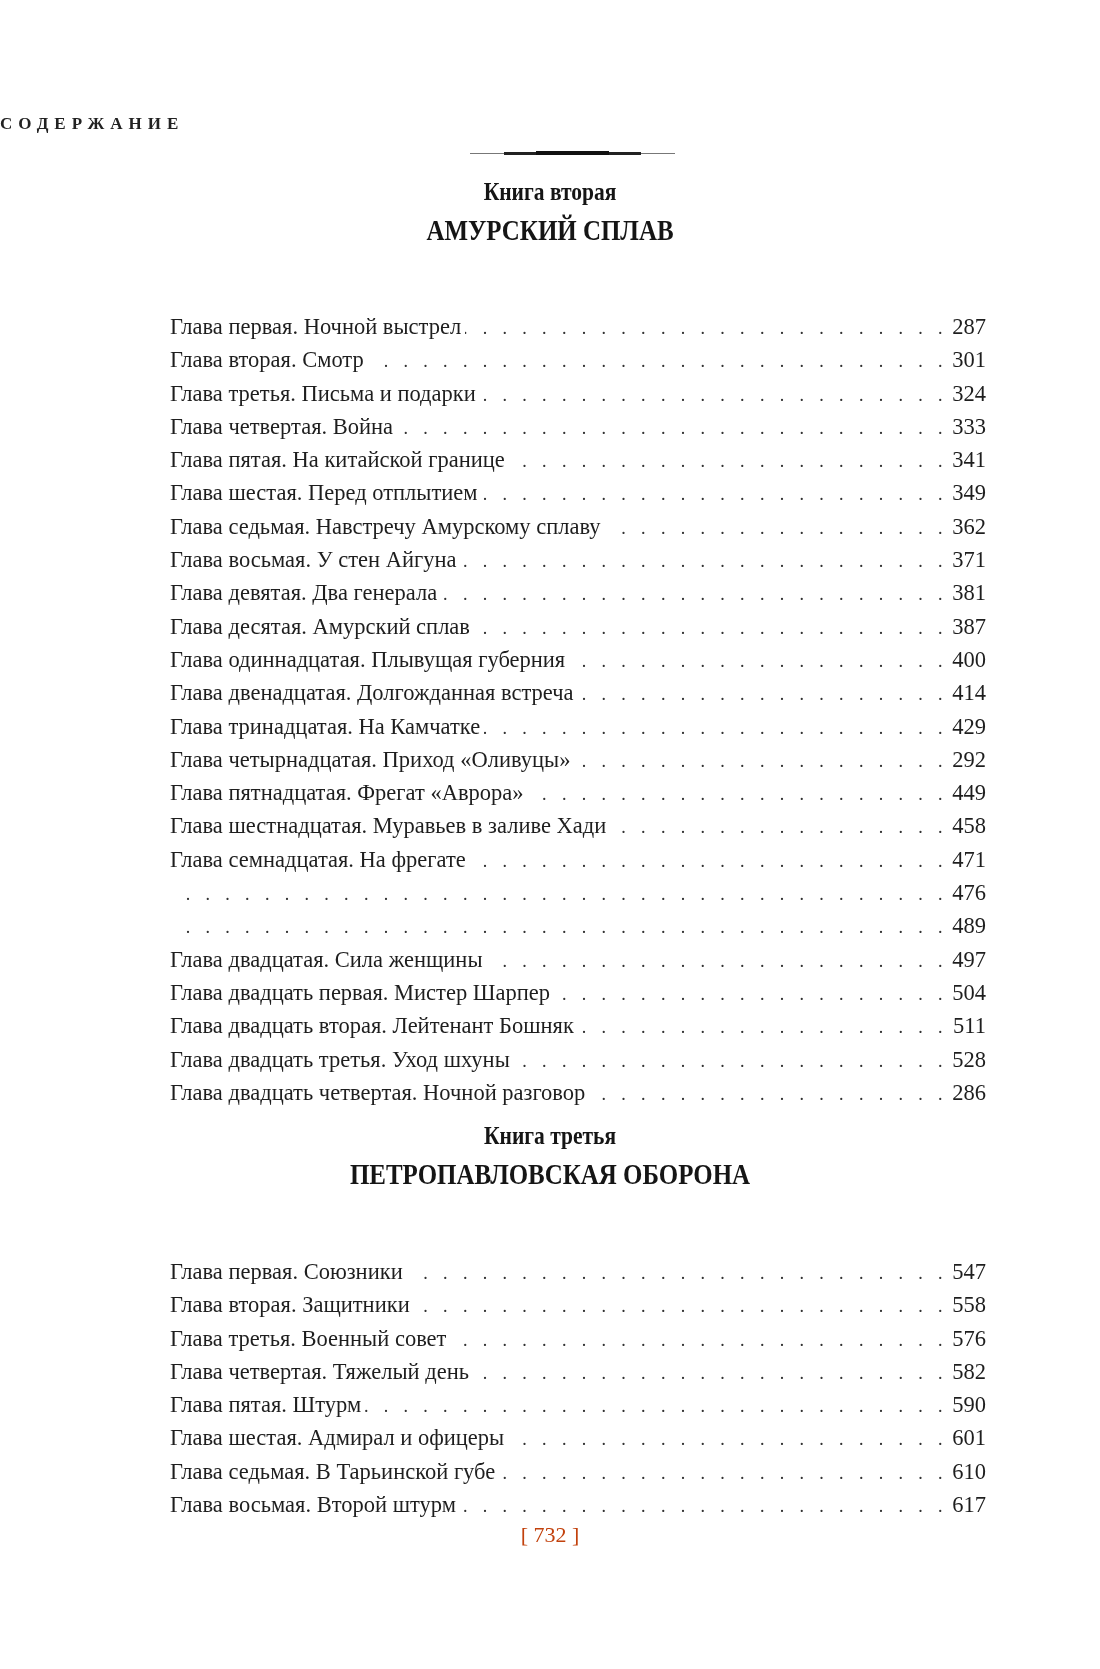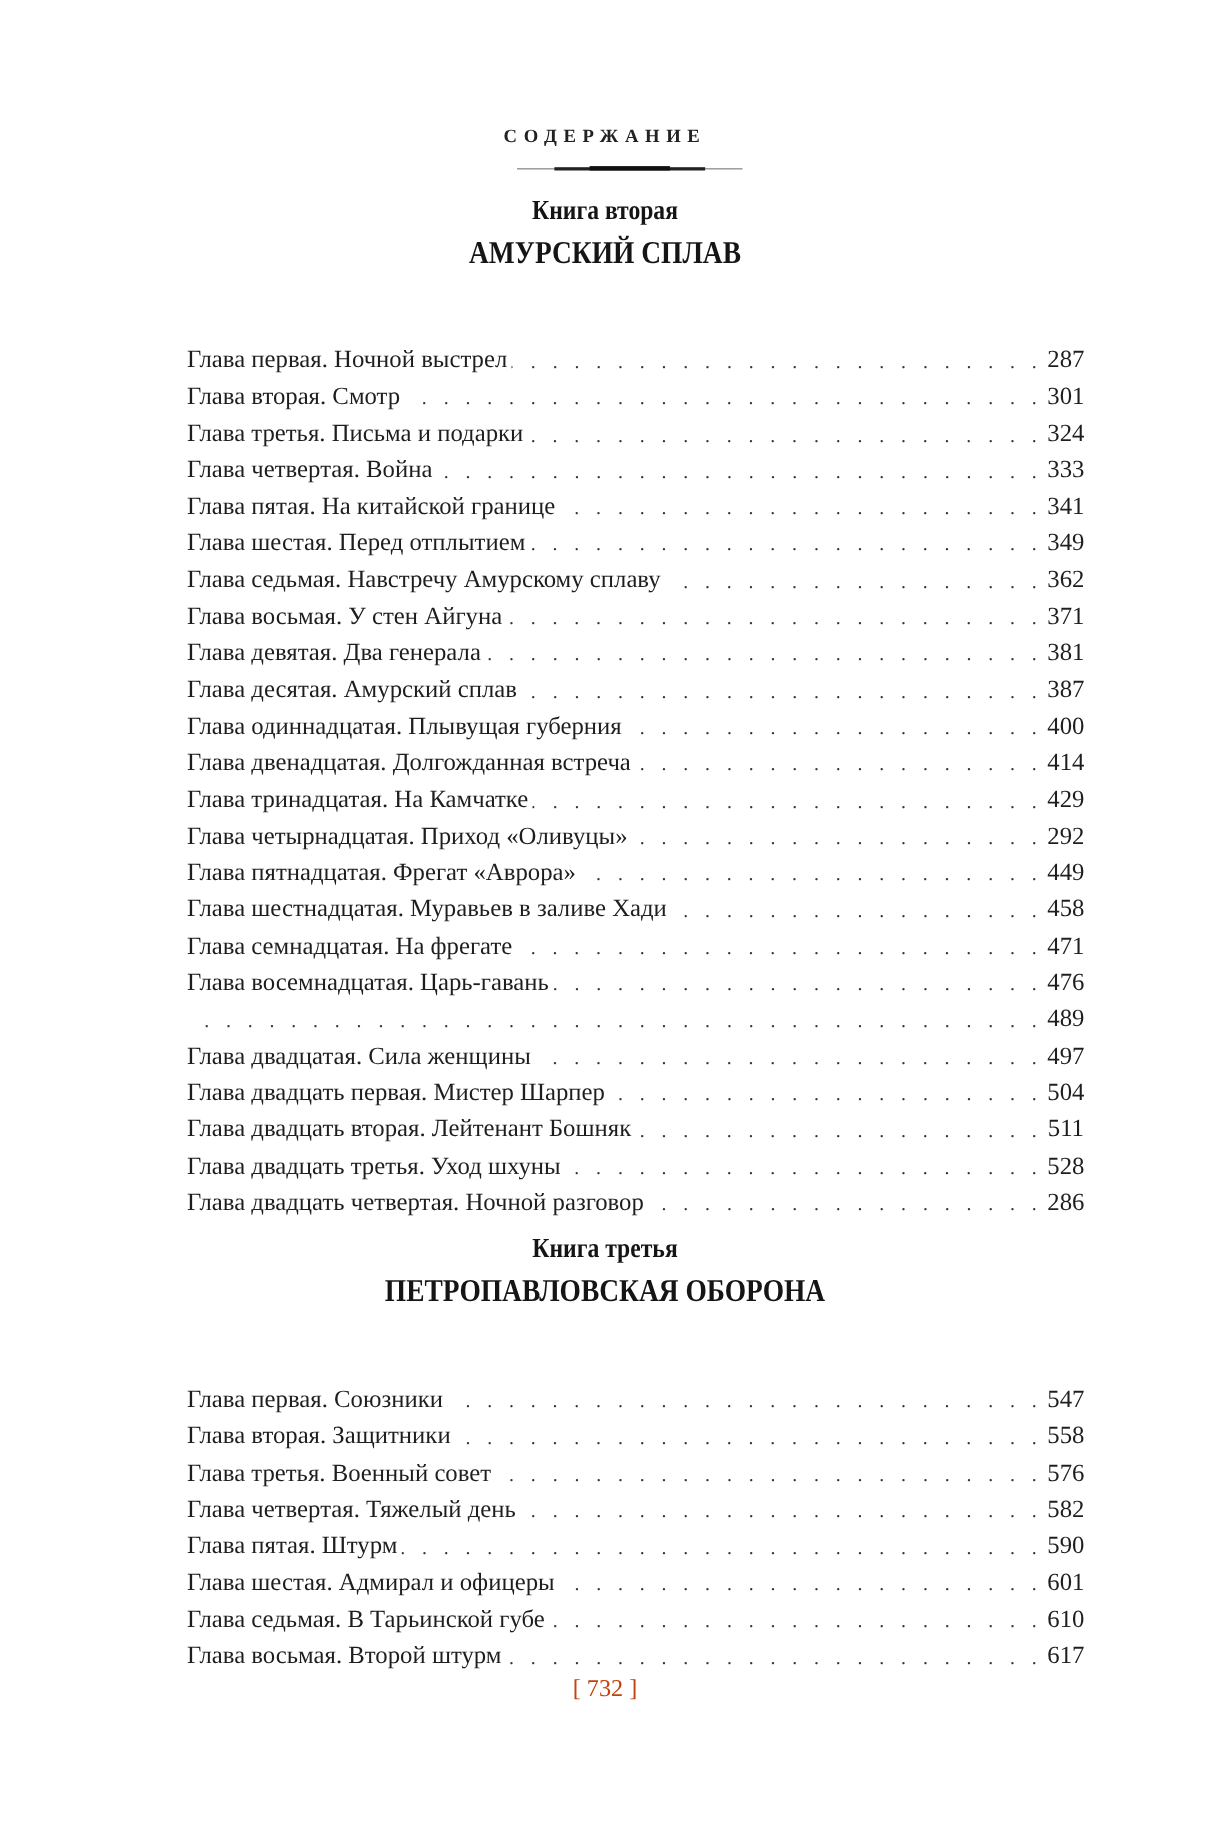--- a/index.html
+++ b/index.html
@@ -1,19 +1,19 @@
 <!DOCTYPE html>
 <html><head>
 <meta charset="utf-8">
 <style>
   html, body { margin: 0; padding: 0; background: #ffffff; }
   body { width: 1100px; height: 1669px; position: relative; overflow: hidden; color: #1a1a1a; }
   .page { position: absolute; left: 0; top: 0; width: 1100px; height: 1669px; }
   .running-head {
-    position: absolute; left: 0; width: 1100px; top: 114px; text-align: center;
+    position: absolute; left: 0; width: 1100px; top: 114px; text-align: left;
     font-family: "Liberation Serif", "DejaVu Serif", serif; font-weight: bold;
     font-size: 17px; letter-spacing: 6px; color: #222;
   }
   .rule { position: absolute; top: 151px; left: 470px; width: 205px; height: 5px; }
   .rule .thin { position: absolute; left: 0; right: 0; top: 2px; height: 1px; background: #777; }
   .rule .mid { position: absolute; left: 34px; right: 34px; top: 1px; height: 3px; background: #222; }
   .rule .thick { position: absolute; left: 66px; right: 66px; top: 0; height: 4px; background: #111; }
   .book-label {
     position: absolute; left: 0; width: 1100px; text-align: center;
     font-family: "Liberation Serif", "DejaVu Serif", serif; font-weight: bold;
@@ -28,21 +28,21 @@
   .toc-row {
     height: 33.3px; display: flex; align-items: baseline;
     font-family: "Liberation Serif", "DejaVu Serif", serif; font-size: 22.5px; color: #1e1e1e;
     white-space: nowrap;
   }
   .toc-title { flex: 0 0 auto; }
   .toc-leader {
     flex: 1 1 auto; overflow: hidden; margin: 0 4px;
     font-size: 18px; letter-spacing: 5.4px; color: #333; text-align: right; direction: rtl;
   }
-  .toc-page { flex: 0 0 auto; text-align: center; min-width: 34px; }
+  .toc-page { flex: 0 0 auto; text-align: right; min-width: 34px; }
   .folio {
     position: absolute; left: 0; width: 1100px; top: 1522px; text-align: center;
     font-family: "Liberation Serif", "DejaVu Serif", serif; font-weight: normal; font-size: 22px; color: #c2410c;
   }
 </style>
 </head>
 <body>
 
 <div class="page">
   <div class="running-head">СОДЕРЖАНИЕ</div>
@@ -134,21 +134,20 @@
         <span class="toc-title">Глава шестнадцатая. Муравьев в заливе Хади</span>
         <span class="toc-leader">. . . . . . . . . . . . . . . . . . . . . . . . . . . . . . . . . . . . . . . . . . . . . . . . . . . . . . . . . . . . . . . . .</span>
         <span class="toc-page">458</span>
       </div>
       <div class="toc-row">
         <span class="toc-title">Глава семнадцатая. На фрегате</span>
         <span class="toc-leader">. . . . . . . . . . . . . . . . . . . . . . . . . . . . . . . . . . . . . . . . . . . . . . . . . . . . . . . . . . . . . . . . .</span>
         <span class="toc-page">471</span>
       </div>
       <div class="toc-row">
-        <span class="toc-title">Глава восемнадцатая. Царь-гавань</span>
         <span class="toc-leader">. . . . . . . . . . . . . . . . . . . . . . . . . . . . . . . . . . . . . . . . . . . . . . . . . . . . . . . . . . . . . . . . .</span>
         <span class="toc-page">476</span>
       </div>
       <div class="toc-row">
         <span class="toc-leader">. . . . . . . . . . . . . . . . . . . . . . . . . . . . . . . . . . . . . . . . . . . . . . . . . . . . . . . . . . . . . . . . .</span>
         <span class="toc-page">489</span>
       </div>
       <div class="toc-row">
         <span class="toc-title">Глава двадцатая. Сила женщины</span>
         <span class="toc-leader">. . . . . . . . . . . . . . . . . . . . . . . . . . . . . . . . . . . . . . . . . . . . . . . . . . . . . . . . . . . . . . . . .</span>

